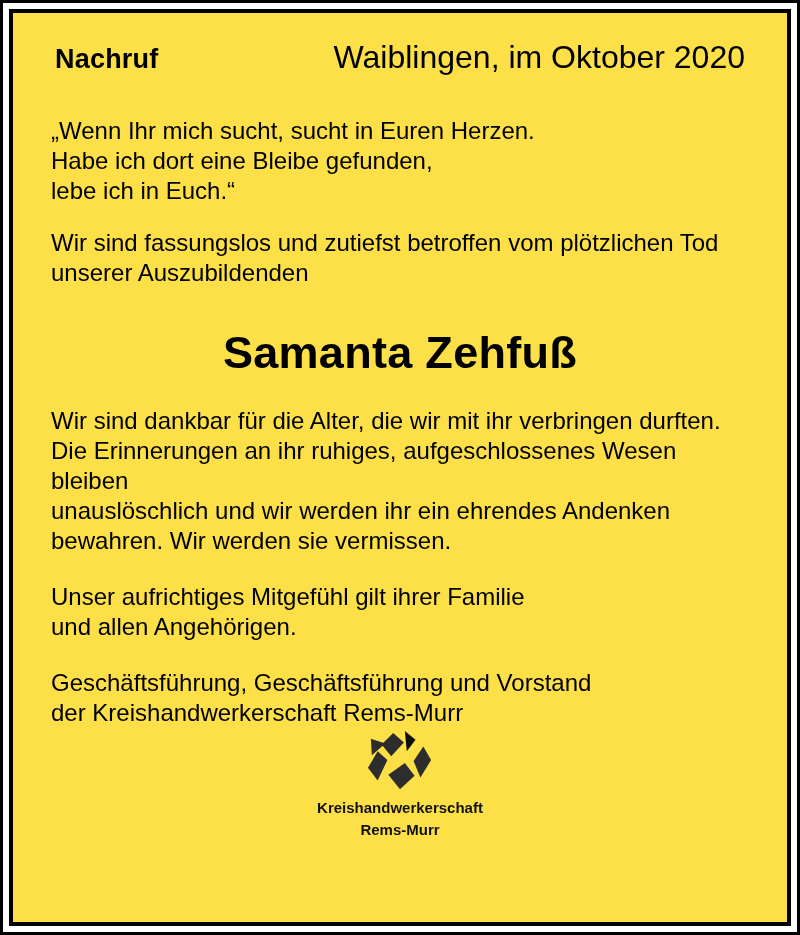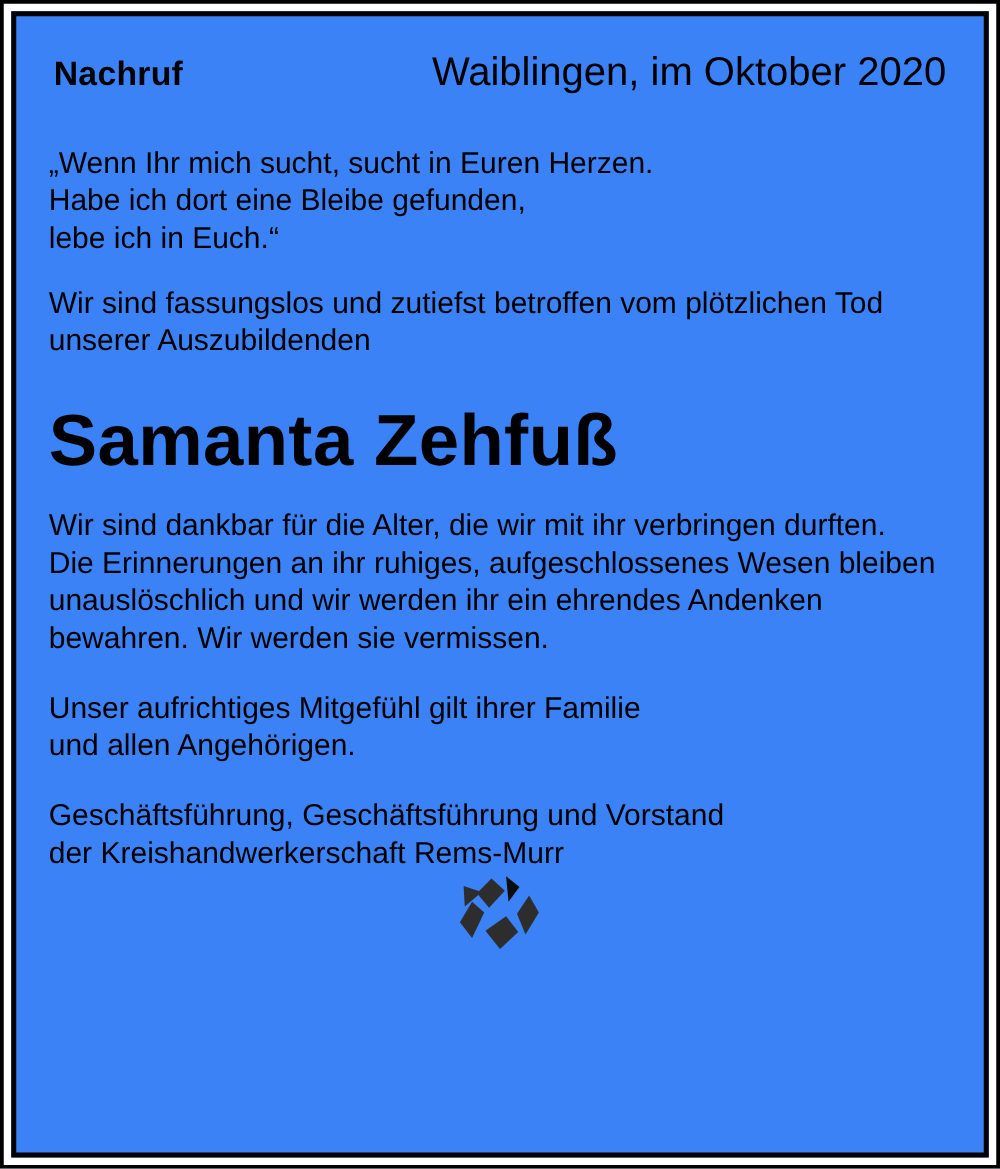--- a/index.html
+++ b/index.html
@@ -14,23 +14,23 @@
     height: 935px;
     border: 3px solid #000000;
     padding: 6px;
     background: #ffffff;
   }
   .frame {
     box-sizing: border-box;
     width: 100%;
     height: 100%;
     border: 4px solid #000000;
-    padding: 0 26px;
+    padding: 0 38px;
     overflow: hidden;
-    background: #3b82f6;
+    background: #fde047;
   }
   .header-row {
     display: flex;
     justify-content: space-between;
     align-items: baseline;
     margin-top: 26px;
     padding: 0 4px;
   }
   .header-label {
     font-size: 27px;
@@ -47,24 +47,25 @@
     line-height: 30px;
     color: #000000;
     text-align: left;
     white-space: pre-line;
     margin: 0;
   }
   .quote-block       { margin-top: 40px; }
   .intro-block       { margin-top: 22px; }
   .name-block {
     margin-top: 40px;
-    font-size: 58px;
+    font-size: 45px;
     line-height: 50px;
     font-weight: bold;
     color: #000000;
+    text-align: center;
     letter-spacing: 0.3px;
   }
   .passing-block     { margin-top: 38px; }
   .remembrance-block { margin-top: 28px; }
   .condolence-block  { margin-top: 26px; }
   .signature-block   { margin-top: 26px; }
   .logo-wrap {
     margin-top: 1px;
     display: flex;
     flex-direction: column;
@@ -120,16 +121,18 @@
     <div class="logo-wrap">
       <svg class="logo-mark" viewBox="0 0 80 70" xmlns="http://www.w3.org/2000/svg" aria-hidden="true">
 
         <polygon points="21,16 33,4 44,14 31,28" fill="#2d2d2d"></polygon>
         <polygon points="45,2 56,11 47,23" fill="#0d0d0d"></polygon>
         <polygon points="64,18 72,32 61,50 54,33" fill="#2d2d2d"></polygon>
         <polygon points="45,35 55,48 40,62 28,47" fill="#2d2d2d"></polygon>
         <polygon points="17,23 27,32 17,53 7,40" fill="#2d2d2d"></polygon>
         <polygon points="10,10 25,15 11,27" fill="#2d2d2d"></polygon>
       </svg>
+      <p class="logo-caption">Kreishandwerkerschaft
+Rems-Murr</p>
     </div>
 
   </div>
 </div>
 
 </body></html>

